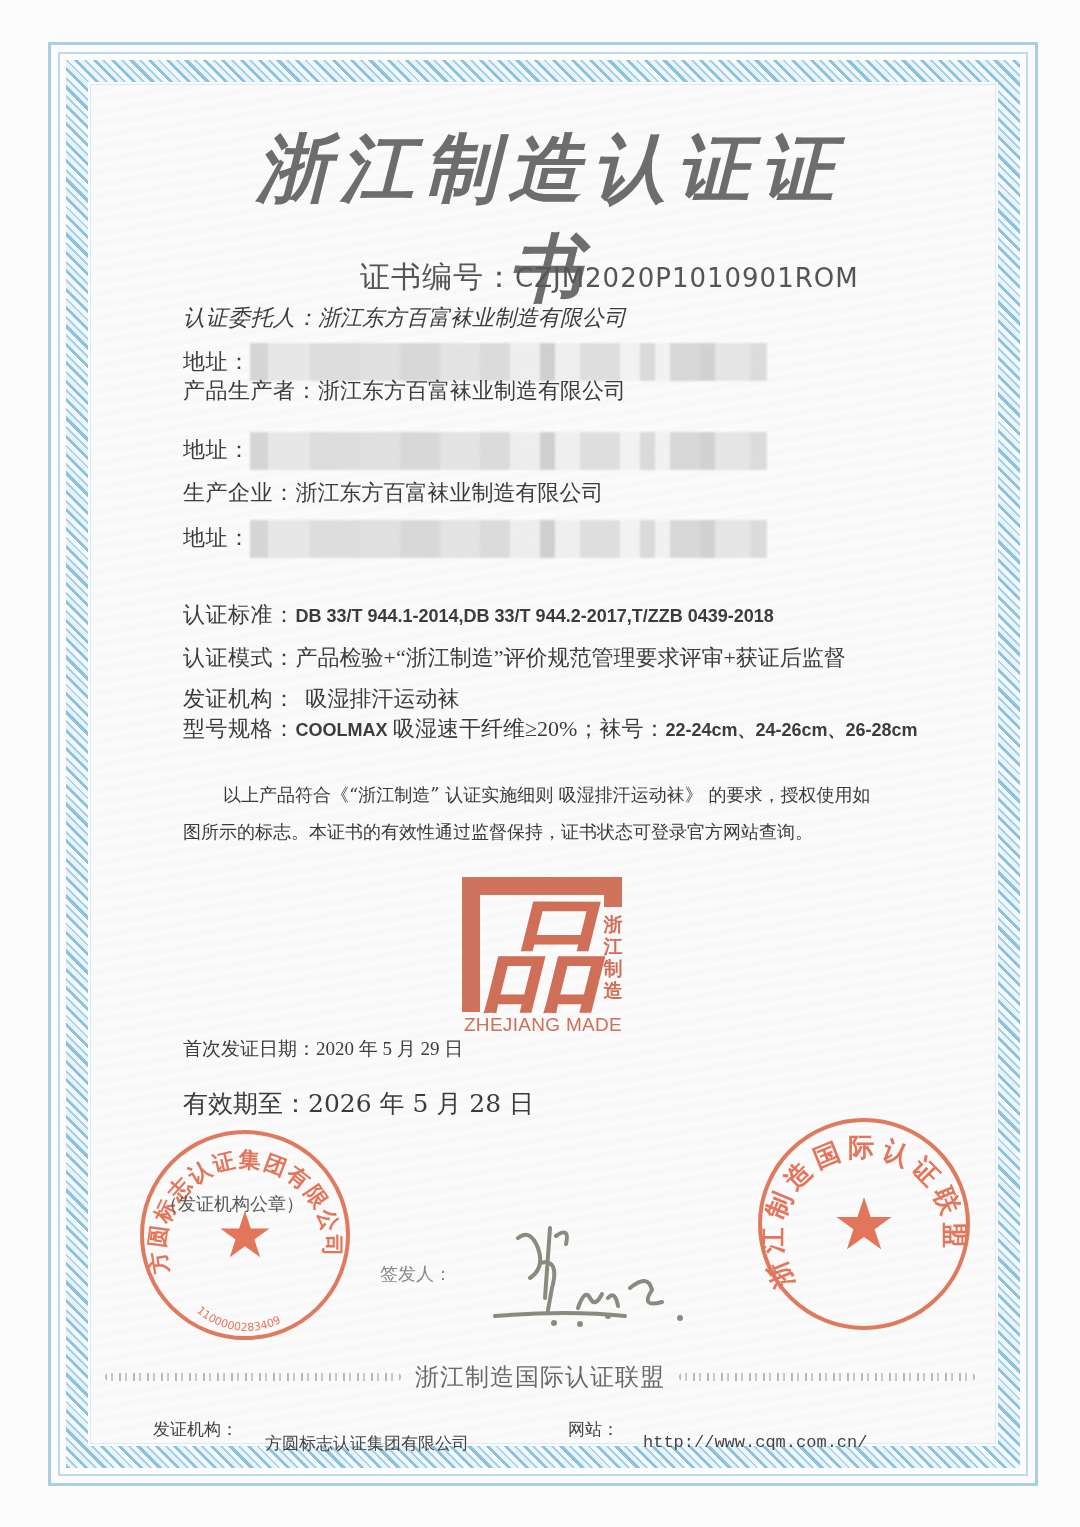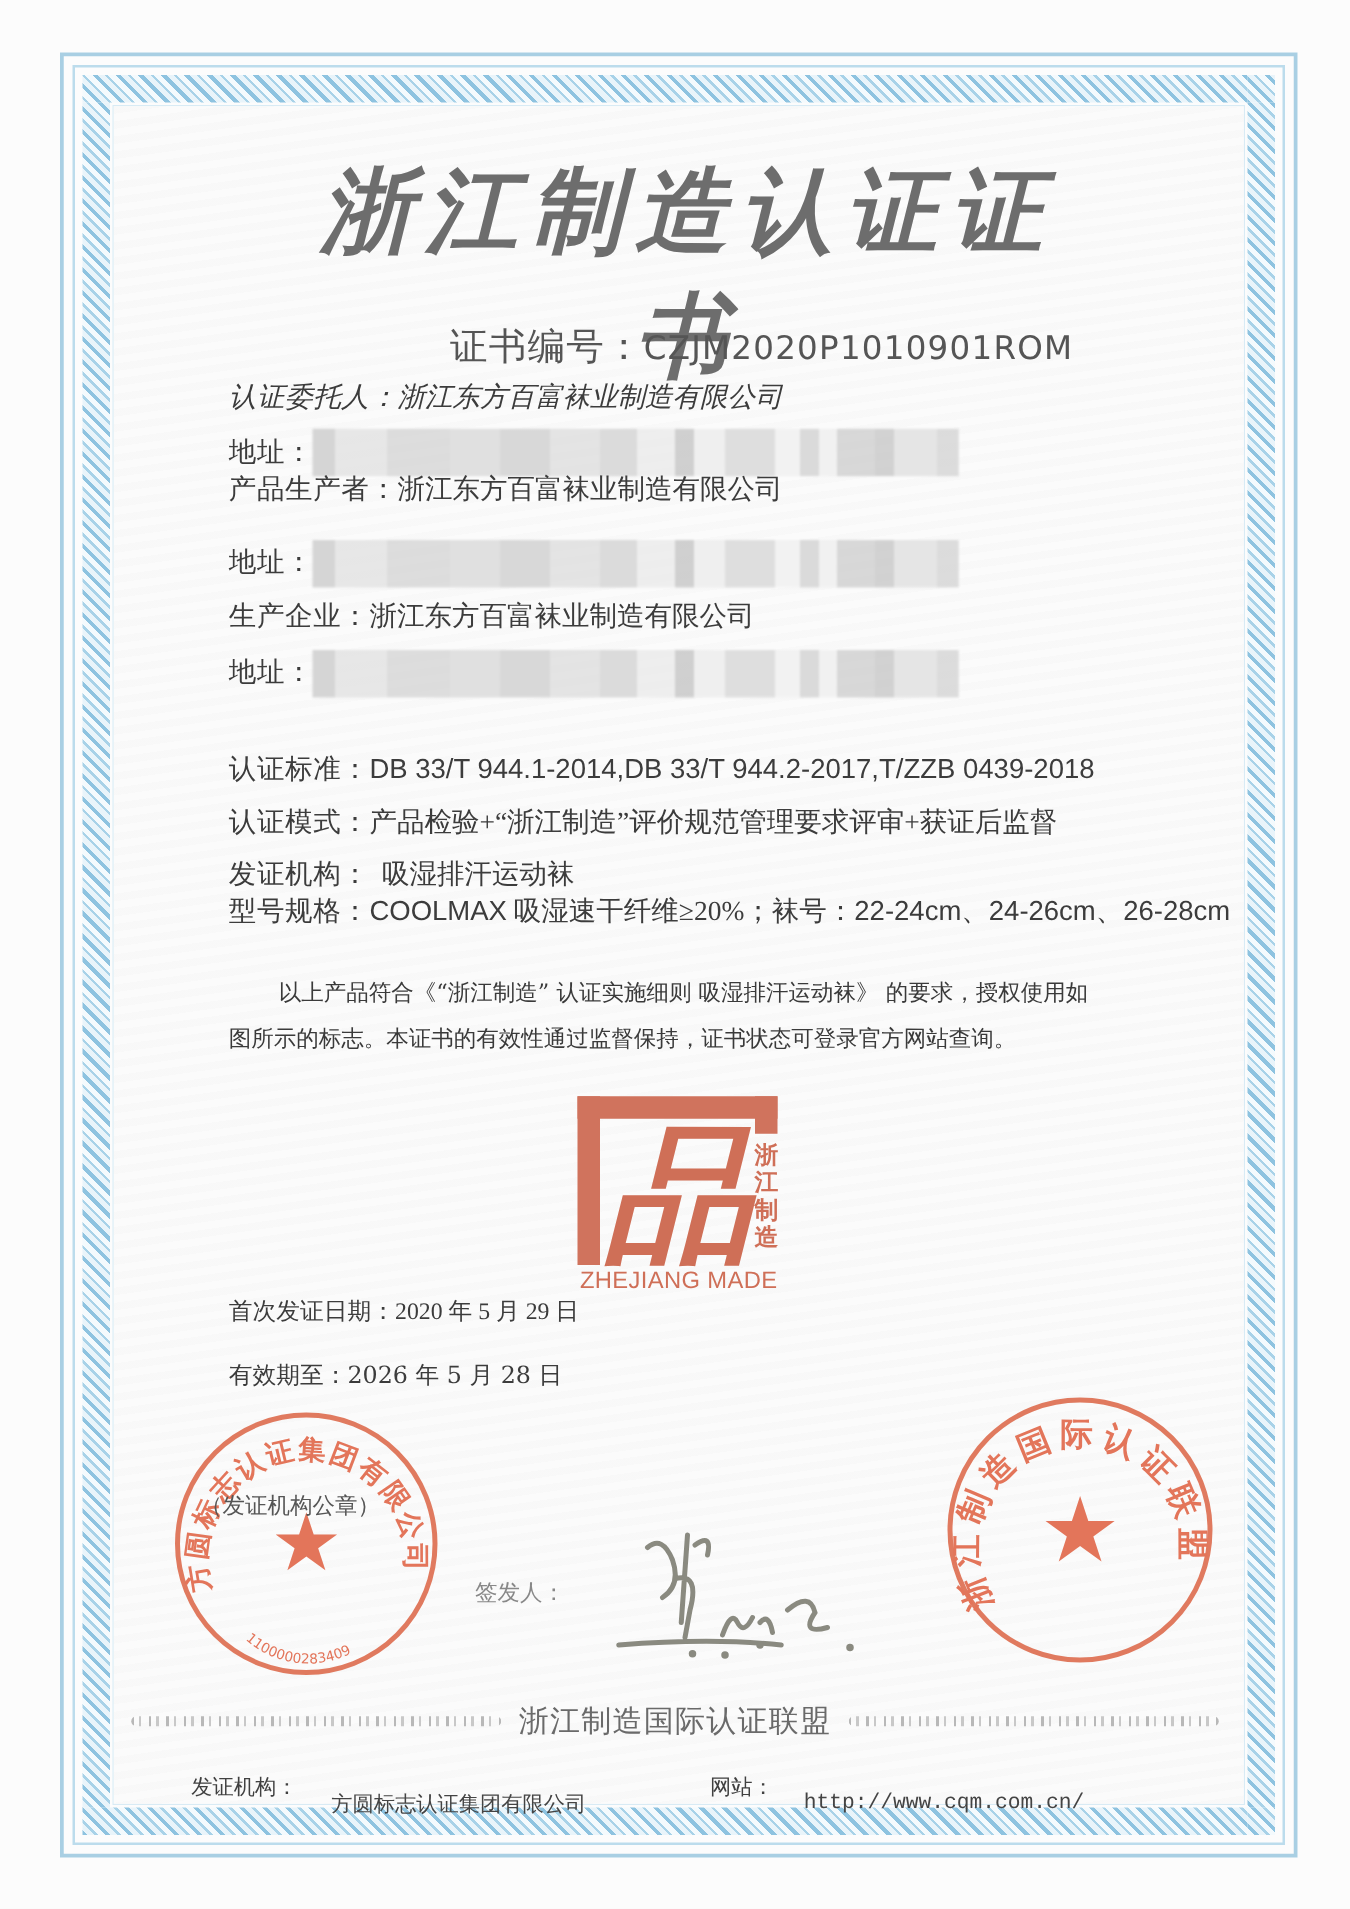--- a/index.html
+++ b/index.html
@@ -56,21 +56,21 @@
     position:absolute; left:250px; height:38px; width:517px;
     background:
       linear-gradient(90deg,
         #cfcfcf 0 18px,#e4e4e4 18px 60px,#d8d8d8 60px 110px,#dcdcdc 110px 150px,
         #d3d3d3 150px 190px,#e0e0e0 190px 230px,#d6d6d6 230px 260px,#ececec 260px 290px,
         #c9c9c9 290px 305px,#eeeeee 305px 330px,#dadada 330px 370px,#f1f1f1 370px 390px,
         #d5d5d5 390px 405px,#f0f0f0 405px 420px,#d2d2d2 420px 450px,#cbcbcb 450px 465px,
         #e2e2e2 465px 500px,#d7d7d7 500px 517px);
     filter:blur(1px); opacity:0.85;
   }
-  .bold-sans { font-family:"Liberation Sans", sans-serif; font-weight:normal; font-size:22px; }
+  .bold-sans { font-family:"Liberation Sans", sans-serif; font-weight:bold; font-size:18px; }
   .para {
     position:absolute; left:183px; width:790px;
     font-family:"DejaVu Serif", serif; font-size:18px; color:#3a3a3a; line-height:37px;
   }
   .para .indent { display:inline-block; width:40px; }
 
   .logo {
     position:absolute; left:462px; top:877px; width:160px; height:155px;
   }
   .logo .frame-l { position:absolute; left:0; top:0; width:18px; height:135px; background:#d0735d; }
@@ -199,21 +199,21 @@
     <div>江</div>
     <div>制</div>
     <div>造</div>
   </div>
   <div class="en">ZHEJIANG MADE</div>
 </div>
 
 <div class="row" style="top:1036px; font-family:Liberation Serif, serif; font-size:19px;">
   <span>首次发证日期：</span><span>2020 年 5 月 29 日</span>
 </div>
-<div class="row" style="top:1087px; font-family:'DejaVu Serif', serif; font-size:19px;">
+<div class="row" style="top:1087px; font-family:'DejaVu Serif', serif; font-size:25px;">
   <span>有效期至：</span><span>2026 年 5 月 28 日</span>
 </div>
 
 <div class="seal" style="left:140px; top:1130px; width:210px; height:210px;">
   <svg width="202" height="202" viewBox="0 0 202 202">
     <defs>
         <path id="arcA" d="M 30 150 A 80 80 0 1 1 172 150"></path>
       </defs>
     <text font-size="22" fill="#e3755a" font-family="DejaVu Sans, sans-serif" font-weight="bold" letter-spacing="2">
       <textPath href="#arcA" startOffset="4%">方圆标志认证集团有限公司</textPath>

